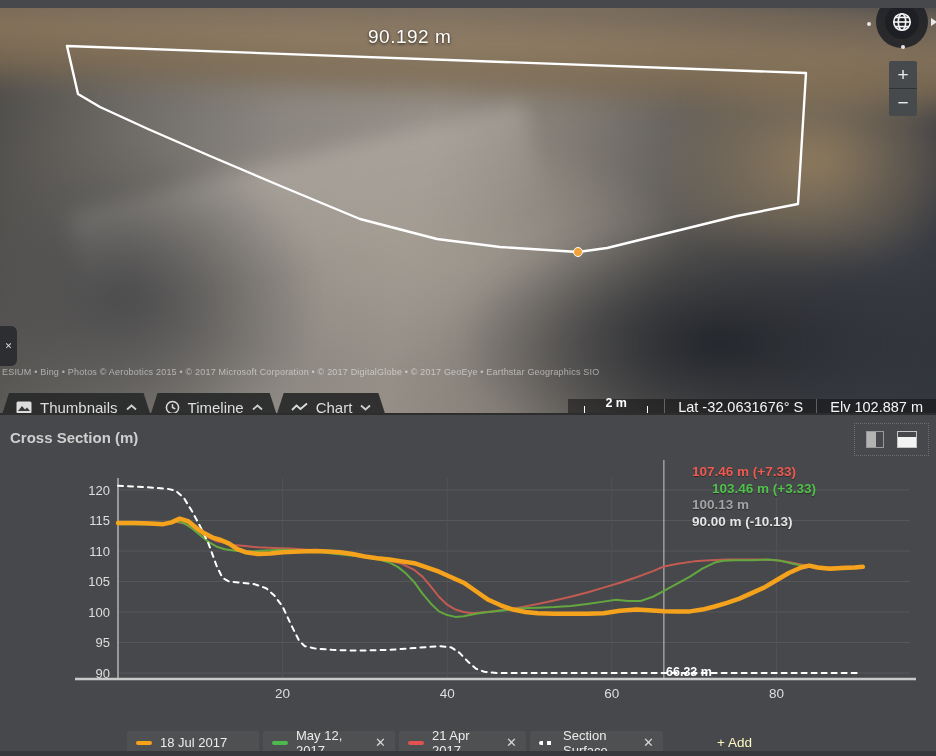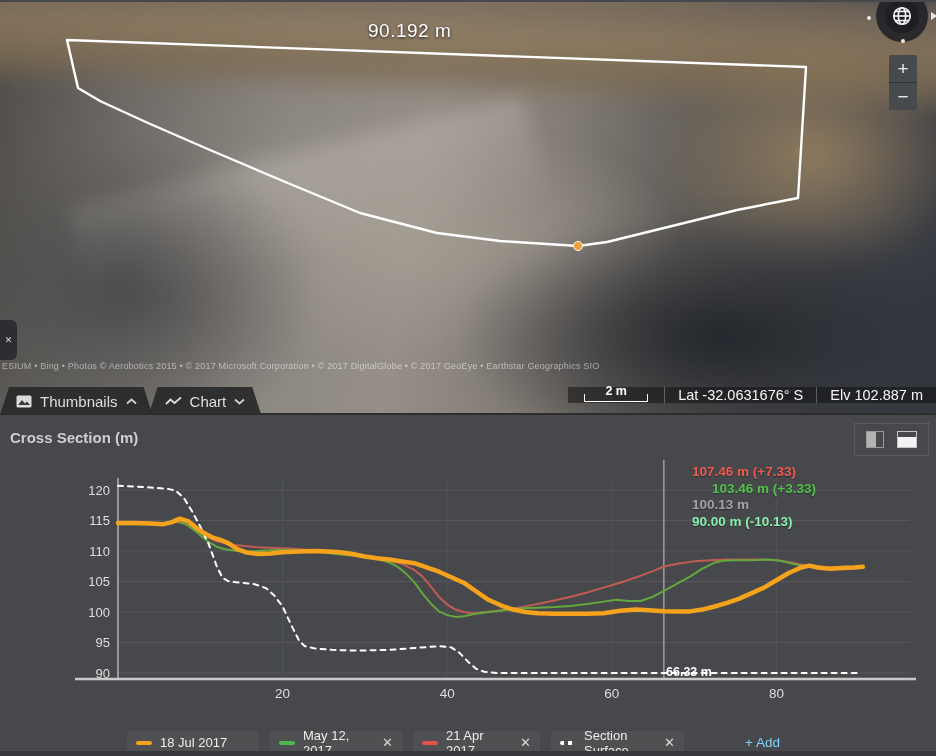--- a/index.html
+++ b/index.html
@@ -1,21 +1,21 @@
 <!DOCTYPE html>
 <html><head>
 <meta charset="utf-8">
 <style>
   * { box-sizing: border-box; margin: 0; padding: 0; }
   html,body { width: 936px; height: 756px; overflow: hidden; background:#47484b;
     font-family: "Liberation Sans", sans-serif; }
   .app { position: relative; width: 936px; height: 756px; }
 
   
-  .map-view { position: absolute; left:0; top:2px; width:936px; height:413px; overflow:hidden; background:#6f6c67; }
+  .map-view { position: absolute; left:0; top:8px; width:936px; height:413px; overflow:hidden; background:#6f6c67; }
   .map-bg { position:absolute; inset:0;
     background: linear-gradient(100deg,#4e4c49 0%,#6f6c67 15%,#8b8680 30%,#958f88 45%,#837d76 58%,#5f5c58 72%,#42444a 88%,#35383f 100%); }
   .map-layer { position:absolute; filter: blur(10px); }
   .layer-top-road { left:-5%; top:-4%; width:112%; height:28%; opacity:.85; transform:rotate(2deg);
     background: linear-gradient(180deg,#6d6257 0%, #8f7a5e 45%, #7c6a52 75%, rgba(124,106,82,0) 100%); }
   .layer-right-slope { right:-4%; top:8%; width:34%; height:58%; opacity:.9;
     background: radial-gradient(ellipse at center,#96805f 0%, rgba(150,128,95,0) 70%); }
   .layer-pit { left:14%; top:28%; width:58%; height:58%; opacity:.85;
     background: radial-gradient(ellipse at center,#a69f95 0%, rgba(120,116,112,0) 72%); }
   .layer-shadow-br { right:-6%; bottom:-12%; width:58%; height:62%;
@@ -47,21 +47,21 @@
   .zoom-btn:first-child { border-bottom:1px solid #303234; }
 
   .left-handle { position:absolute; left:0; top:318px; width:17px; height:40px; background:#2c2e31;
     border-radius:0 6px 6px 0; display:flex; align-items:center; justify-content:center;
     color:#d8d8d8; font-size:9px; cursor:pointer; }
 
   .attribution { position:absolute; left:2px; bottom:44px; width:520px; color:rgba(255,255,255,.5);
     font-size:9px; letter-spacing:.2px; white-space:nowrap; }
 
   
-  .bottom-bar { position:absolute; left:0; bottom:0; width:936px; height:28px; display:flex; align-items:flex-start; }
+  .bottom-bar { position:absolute; left:0; bottom:0; width:936px; height:28px; display:flex; align-items:center; }
   .tabs { display:flex; }
   .tab { height:28px; display:flex; align-items:center; gap:8px; padding:0 16px;
     background:rgba(41,42,43,.94); color:#dedede; font-size:15px; cursor:pointer;
     clip-path: polygon(9px 0, calc(100% - 9px) 0, 100% 100%, 0 100%); margin-right:-4px; }
   .tab .glyph { display:flex; align-items:center; }
   .info-bar { margin-left:auto; display:flex; align-items:stretch; background:rgba(15,15,15,.52);
     color:#f5f5f5; font-size:14.5px; }
   .info-cell { display:flex; align-items:center; padding:0 13px; border-left:1px solid rgba(255,255,255,.28); }
   .info-cell:first-child { border-left:none; }
   .scale-cell { width:96px; justify-content:center; position:relative; }
@@ -81,27 +81,27 @@
     background: linear-gradient(90deg,#b3b3b3 0 55%, transparent 55%); }
   .icon-split-h { width:20px; height:17px; border:1px solid #c4c4c4;
     background: linear-gradient(180deg, transparent 0 30%, #f3f3f3 30%); }
 
   .chart-svg { position:absolute; left:0; top:0; width:936px; height:300px; }
 
   .cursor-readouts { position:absolute; left:692px; top:49px; line-height:16.5px; font-size:13.5px;
     font-weight:bold; text-shadow:0 1px 1px rgba(0,0,0,.4); }
   .cursor-x-label { position:absolute; left:666px; top:250px; color:#fff; font-size:12.5px; font-weight:bold; }
 
-  .legend-row { position:absolute; left:127px; top:316px; height:23px; display:flex; gap:11px; align-items:center; }
+  .legend-row { position:absolute; left:127px; top:316px; height:23px; display:flex; gap:4px; align-items:center; }
   .chip { height:23px; display:inline-flex; align-items:center; padding:0 9px; background:#4f5052;
     border-radius:2px; color:#ececec; font-size:13px; cursor:pointer; }
   .chip-1 { width:132px; } .chip-2 { width:132px; } .chip-3 { width:127px; } .chip-4 { width:133px; }
   .swatch { width:16px; height:4px; border-radius:2px; margin-right:8px; flex:none; }
   .chip-close { margin-left:auto; color:#d6d6d6; font-size:13px; padding-left:8px; cursor:pointer; }
-  .add-btn { margin-left:50px; color:#7dd3fc; font-size:13.5px; cursor:pointer; }
+  .add-btn { margin-left:50px; color:#fef9c3; font-size:13.5px; cursor:pointer; }
 
   .footer-strip { position:absolute; left:0; bottom:0; width:936px; height:5px; background:#37383b; }
 </style>
 </head>
 <body>
 
 <div class="app">
 
   <div class="map-view">
     <div class="map-bg">
@@ -147,20 +147,34 @@
     <div class="bottom-bar">
       <div class="tabs">
         <div class="tab">
           <span class="glyph">
             <svg width="16" height="13" viewBox="0 0 16 13">
                 <rect x="0.5" y="0.5" width="15" height="12" rx="1.5" fill="#dcdcdc"></rect>
                 <path d="M2 10 L6 5 L9 8.4 L11 6.6 L14 10 Z" fill="#3a3a3a"></path>
               </svg>
           </span>
           <span>Thumbnails</span>
+          <span class="glyph">
+            <svg width="11" height="7" viewBox="0 0 11 7" fill="none" stroke="#cfcfcf" stroke-width="1.8">
+                <path d="M1 5.5 L5.5 1.5 L10 5.5"></path>
+              </svg>
+          </span>
+        </div>
+        <div class="tab">
+          <span class="glyph">
+            <svg width="15" height="15" viewBox="0 0 16 16" fill="none" stroke="#dcdcdc" stroke-width="1.6">
+                <circle cx="8" cy="8" r="6.5"></circle>
+                <path d="M8 4.5 V8 L11 9.5"></path>
+              </svg>
+          </span>
+          <span>Timeline</span>
           <span class="glyph">
             <svg width="11" height="7" viewBox="0 0 11 7" fill="none" stroke="#cfcfcf" stroke-width="1.8">
                 <path d="M1 5.5 L5.5 1.5 L10 5.5"></path>
               </svg>
           </span>
         </div>
         <div class="tab">
           <span class="glyph">
             <svg width="17" height="11" viewBox="0 0 17 11" fill="none" stroke="#dcdcdc" stroke-width="1.8">
                 <path d="M1 8 L5.5 3.5 L9.5 7 L16 1.5"></path>
@@ -228,21 +242,21 @@
         <polyline points="118,108.55000000000001 142.69,108.55000000000001 163.265,109.15999999999997 175.61,106.72000000000003 183.84,108.55000000000001 192.07,112.20999999999998 200.3,117.70000000000002 208.53,122.57999999999998 216.76,126.24000000000004 224.99,128.07000000000002 233.22,129.9 245.565,131.12 257.90999999999997,132.34000000000003 274.37,132.95 290.83000000000004,133.55999999999997 307.29,134.77999999999997 323.75,136 340.21000000000004,137.82999999999998 356.67,140.27000000000004 373.13,142.70999999999998 389.59000000000003,145.76 401.935,148.80999999999997 414.28000000000003,154.90999999999997 422.51,161.62 430.74,171.38 438.97,181.75 447.20000000000005,189.68 455.43,194.55999999999997 463.66,197 471.89000000000004,198.22000000000003 480.12,197.60999999999996 492.46500000000003,196.39000000000004 504.81,194.55999999999997 521.27,192.12 537.73,189.07000000000002 554.19,185.40999999999997 570.6500000000001,181.75 587.11,177.48 603.57,172.60000000000002 620.03,167.72000000000003 636.49,162.23 652.95,156.13 663.8959,151.49400000000003 677.64,148.80999999999997 694.1,146.37 710.5600000000001,145.15 727.02,144.54000000000002 743.48,144.54000000000002 759.94,144.54000000000002 776.4000000000001,145.15 788.745,146.98 801.09,149.42000000000002 813.4350000000001,151.25 825.7800000000001,152.47000000000003 842.24,151.85999999999996 862.815,151.85999999999996" fill="none" stroke="#c25b52" stroke-width="2" stroke-linecap="round" stroke-linejoin="round"></polyline>
         <polyline points="118,109.15999999999997 142.69,109.15999999999997 163.265,109.77000000000004 175.61,106.10999999999999 183.84,107.94000000000005 192.07,113.42999999999998 200.3,120.14000000000004 208.53,126.85 216.76,131.73 224.99,134.17000000000002 237.335,136 249.68,136.60999999999996 266.14,135.39000000000004 282.6,134.77999999999997 299.06,135.39000000000004 315.52,136.60999999999996 331.98,138.44000000000005 348.44,140.27000000000004 364.9,142.10000000000002 377.245,143.93 389.59000000000003,147.59000000000003 397.82,151.85999999999996 406.05,158.57000000000002 414.28000000000003,167.10999999999996 422.51,178.7 430.74,188.45999999999998 438.97,196.39000000000004 447.20000000000005,200.05 455.43,201.88 463.66,201.27 476.005,198.82999999999998 488.35,197 504.81,195.17000000000002 521.27,193.34000000000003 537.73,192.73 554.19,192.12 570.6500000000001,190.9 587.11,189.07000000000002 603.57,186.63 615.915,184.8 628.26,186.02000000000004 640.605,186.02000000000004 652.95,181.75 663.8959,175.89400000000006 677.64,168.32999999999998 689.985,161.62 702.33,153.69000000000005 714.6750000000001,147.59000000000003 722.9050000000001,145.76 735.25,145.15 751.71,145.15 768.1700000000001,144.54000000000002 780.515,145.76 792.86,148.80999999999997 805.205,151.25 817.5500000000001,153.07999999999998 834.01,153.07999999999998 850.47,152.47000000000003 862.815,152.47000000000003" fill="none" stroke="#63a83f" stroke-width="2" stroke-linecap="round" stroke-linejoin="round"></polyline>
         <polyline points="118,70.72999999999999 142.69,71.95000000000002 167.38,73.78 175.61,75.60999999999999 183.84,82.93 192.07,96.35000000000002 200.3,111.60000000000002 208.53,128.67999999999998 216.76,151.25 222.52100000000002,162.84000000000003 229.10500000000002,166.5 241.45,167.72000000000003 253.79500000000002,168.94000000000005 266.14,173.20999999999998 274.37,180.52999999999997 282.6,191.50999999999996 290.83000000000004,209.2 299.06,225.67000000000002 304.821,231.15999999999997 315.52,233.6 331.98,234.82000000000002 348.44,235.42999999999998 364.9,235.42999999999998 389.59000000000003,234.82000000000002 414.28000000000003,232.99000000000004 438.97,231.15999999999997 451.315,232.38 459.545,237.87 467.77500000000003,246.40999999999997 476.005,253.73 484.235,256.78 496.58000000000004,258 529.5,258 570.6500000000001,258 611.8,258 652.95,258 694.1,258 735.25,258 776.4000000000001,258 817.5500000000001,258 858.7,258" fill="none" stroke="#ffffff" stroke-width="2" stroke-linecap="round" stroke-linejoin="round" stroke-dasharray="5,5"></polyline>
         <polyline points="118,107.94000000000005 134.46,107.94000000000005 150.92000000000002,108.55000000000001 163.265,109.15999999999997 171.495,107.32999999999998 179.725,103.67000000000002 187.95499999999998,106.10999999999999 196.185,112.82000000000002 204.41500000000002,118.30999999999997 212.645,122.57999999999998 220.875,125.02000000000004 229.10500000000002,128.67999999999998 237.335,134.17000000000002 245.565,137.22000000000003 257.90999999999997,139.05 270.255,138.44000000000005 282.6,137.22000000000003 299.06,136.60999999999996 315.52,136 327.865,136.60999999999996 340.21000000000004,137.22000000000003 352.555,139.05 364.9,141.49000000000004 377.245,143.32000000000002 389.59000000000003,144.54000000000002 401.935,146.37 414.28000000000003,148.2 426.625,152.47000000000003 438.97,156.74000000000004 451.315,162.23 463.66,167.72000000000003 476.005,176.26 488.35,184.8 500.695,190.29000000000002 513.04,194.55999999999997 525.385,197 537.73,198.22000000000003 554.19,198.82999999999998 570.6500000000001,198.82999999999998 587.11,198.82999999999998 603.57,198.22000000000003 620.03,195.77999999999997 636.49,194.55999999999997 648.835,195.17000000000002 663.8959,196.20700000000002 677.64,196.39000000000004 689.985,196.39000000000004 702.33,194.55999999999997 714.6750000000001,191.50999999999996 727.02,187.85000000000002 739.365,183.57999999999998 751.71,178.09000000000003 764.0550000000001,172.60000000000002 776.4000000000001,165.27999999999997 788.745,157.95999999999998 801.09,152.47000000000003 809.32,150.64000000000004 817.5500000000001,152.47000000000003 829.895,153.69000000000005 842.24,153.07999999999998 854.585,152.47000000000003 862.815,151.85999999999996" fill="none" stroke="#f5a21c" stroke-width="4.5" stroke-linecap="round" stroke-linejoin="round"></polyline>
       </svg>
 
     <div class="cursor-readouts">
       <div style="color: rgb(238, 90, 80);">107.46 m (+7.33)</div>
       <div style="color: rgb(80, 194, 75); margin-left: 20px;">103.46 m (+3.33)</div>
       <div style="color: #a3a3a3;">100.13 m</div>
-      <div style="color: #86efac;">90.00 m (-10.13)</div>
+      <div style="color: #e5e5e5;">90.00 m (-10.13)</div>
     </div>
     <div class="cursor-x-label">66.33 m</div>
 
     <div class="legend-row">
       <div class="chip chip-1">
         <span class="swatch" style="background: rgb(245, 162, 28);"></span>
         <span>18 Jul 2017</span>
       </div>
       <div class="chip chip-2">
         <span class="swatch" style="background: rgb(77, 184, 78);"></span>

